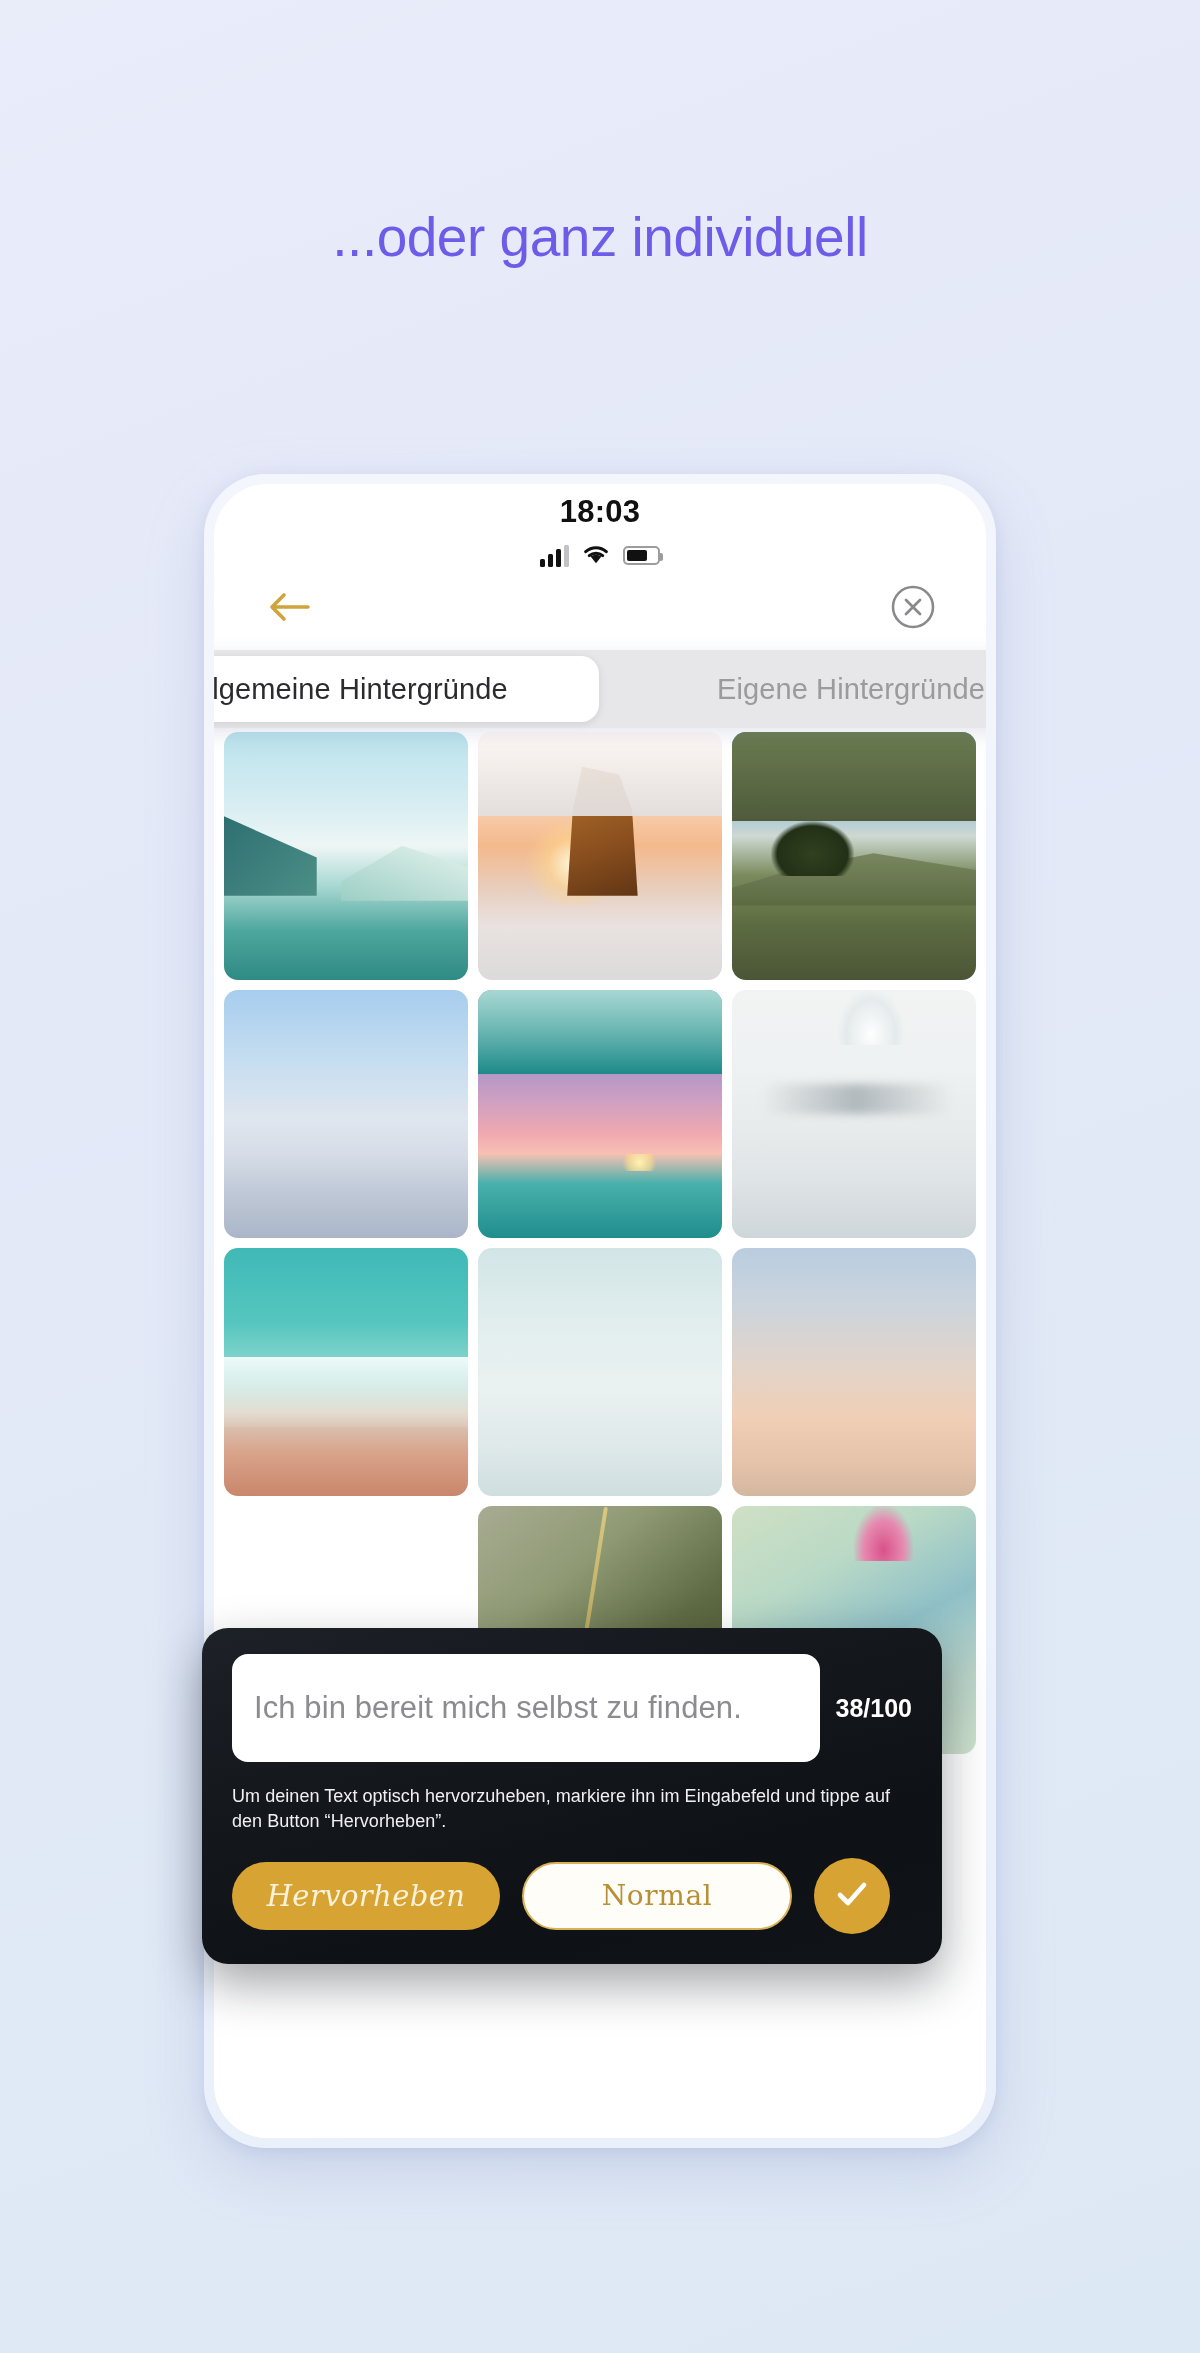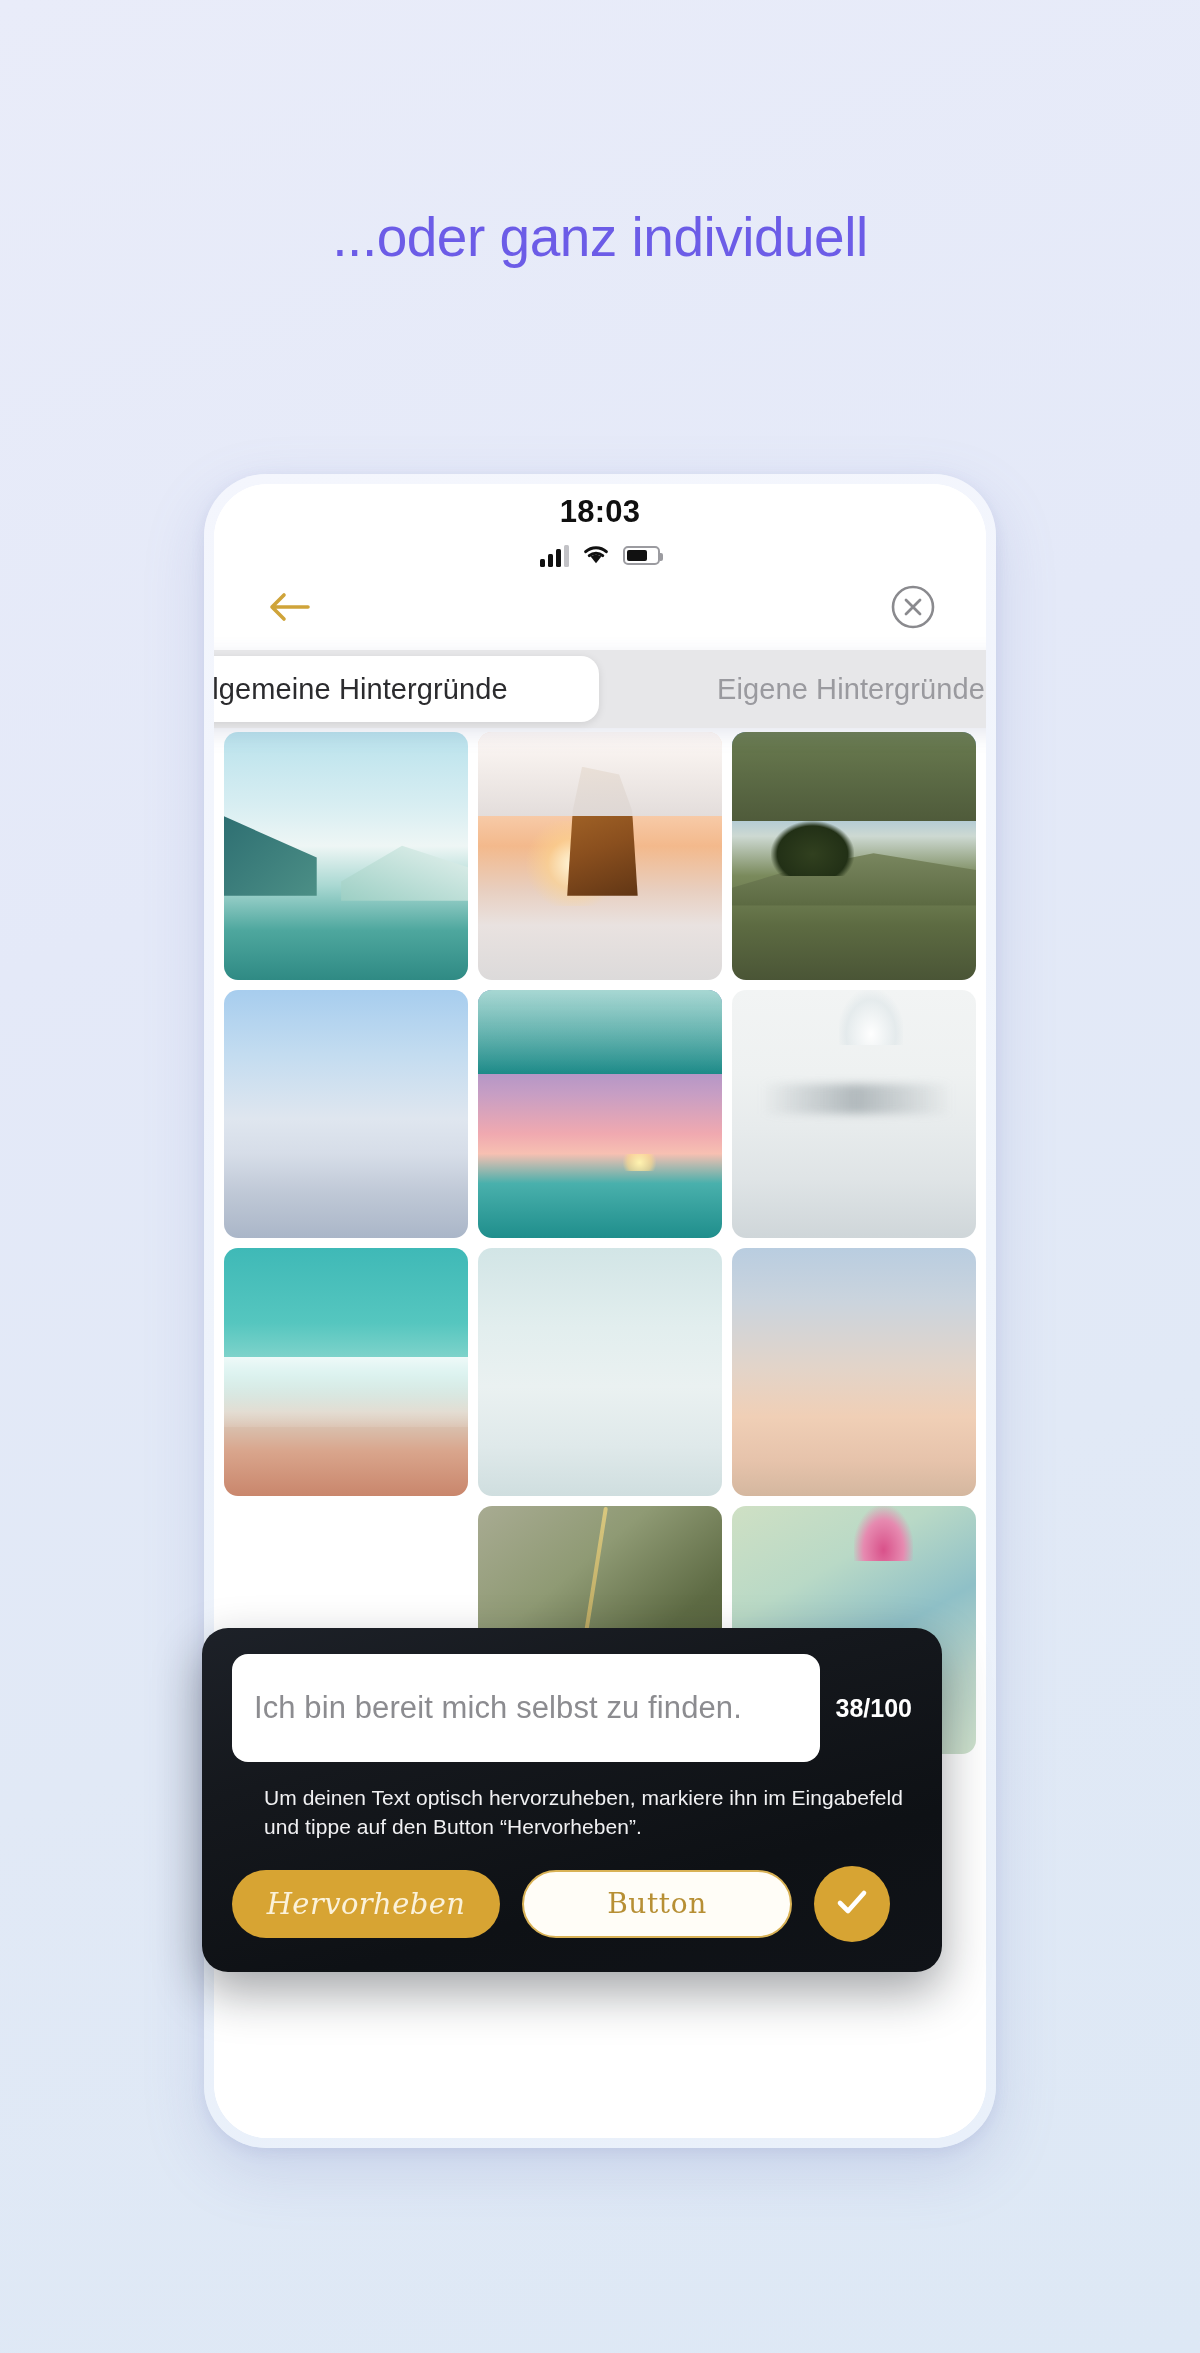--- a/index.html
+++ b/index.html
@@ -271,24 +271,23 @@
   .char-count {
     flex: 0 0 auto;
     color: #ffffff;
     font-size: 25px;
     font-weight: 600;
     white-space: nowrap;
   }
   .hint {
     margin-top: 22px;
     color: #f0f0f2;
-    font-size: 21px;
+    font-size: 18px;
     line-height: 1.38;
     letter-spacing: 0.05px;
-    margin-left: 32px;
   }
   .modal-actions {
     margin-top: 24px;
     display: flex;
     align-items: center;
     gap: 22px;
   }
   .btn-highlight {
     flex: 0 0 268px;
     height: 68px;
@@ -432,21 +431,21 @@
 <div class="modal">
   <div class="modal-row">
     <div class="text-input" placeholder="Ich bin bereit mich selbst zu finden.">Ich bin bereit mich selbst zu finden.</div>
     <div class="char-count">38/100</div>
   </div>
 
   <div class="hint">Um deinen Text optisch hervorzuheben, markiere ihn im Eingabefeld und tippe auf den Button “Hervorheben”.</div>
 
   <div class="modal-actions">
     <button class="btn-highlight">Hervorheben</button>
-    <button class="btn-normal">Button</button>
+    <button class="btn-normal">Normal</button>
     <button class="btn-confirm">
       <span>
         <svg width="42" height="42" viewBox="0 0 42 42" aria-hidden="true">
           <path d="M9 22 L17 30 L33 12" stroke="#ffffff" stroke-width="4.6" fill="none" stroke-linecap="round" stroke-linejoin="round"></path>
         </svg>
       </span>
     </button>
   </div>
 </div>
 

